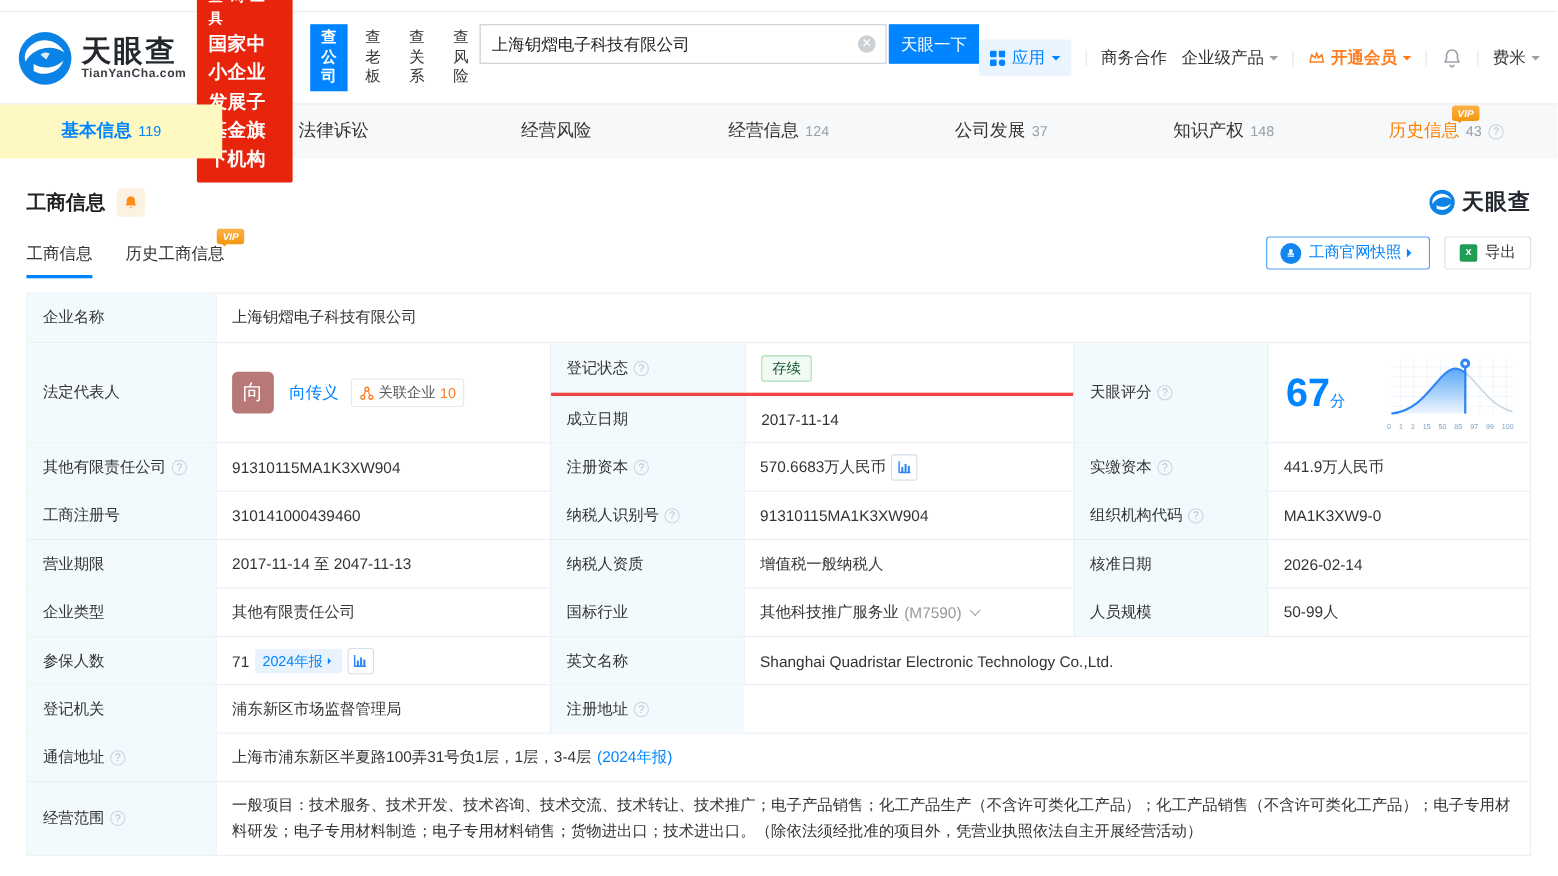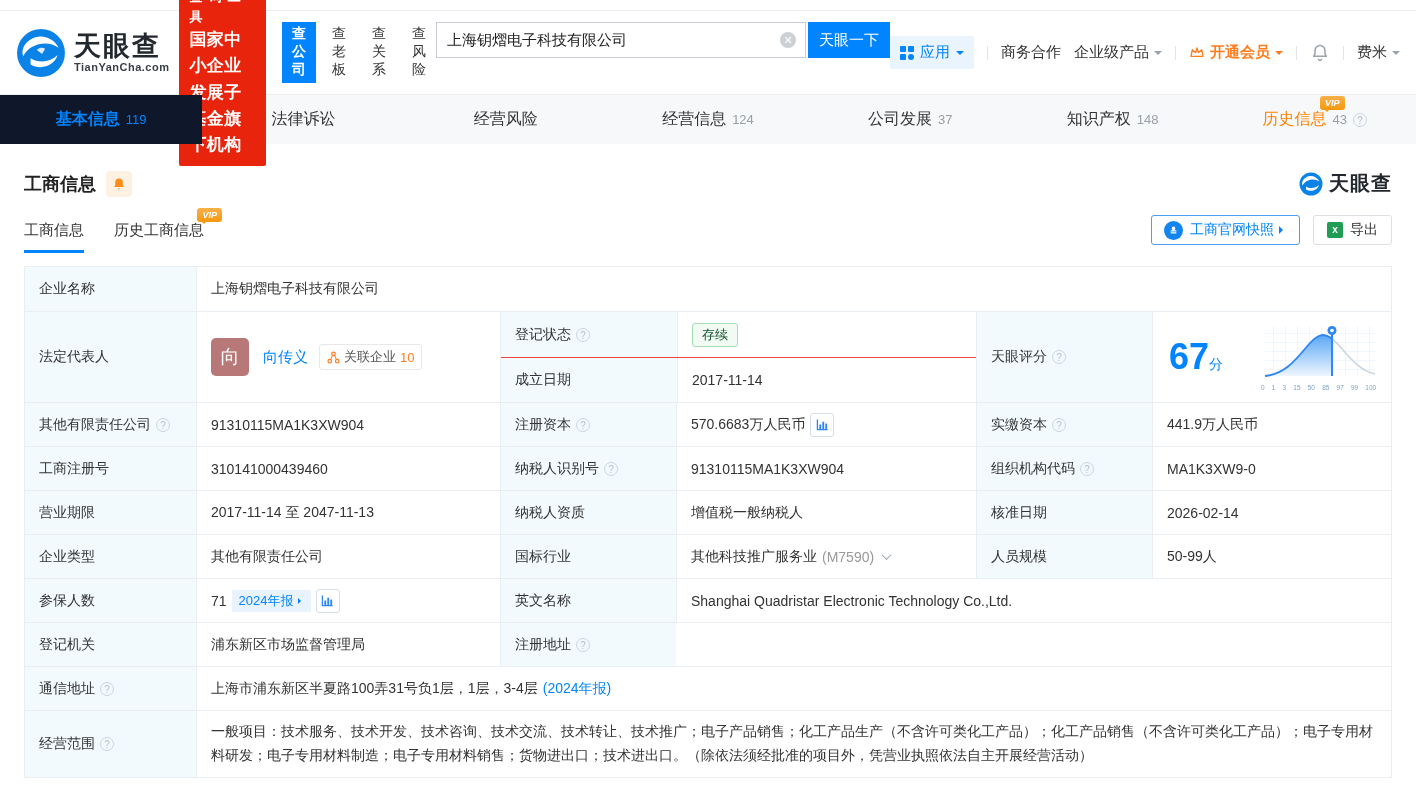--- a/index.html
+++ b/index.html
@@ -26,21 +26,21 @@
   .nav { margin-left:auto; display:flex; align-items:center; gap:13px; font-size:15px; color:#333; white-space:nowrap; }
   .nav .sep { width:1px; height:14px; background:#e1e4e8; }
   .apps { display:flex; align-items:center; gap:6px; background:#e9f4ff; color:#0084ff; padding:7px 10px; border-radius:2px; cursor:pointer; }
   .navitem { display:flex; align-items:center; gap:5px; cursor:pointer; }
   .vip-link { color:#ff7d1f; font-weight:bold; display:flex; align-items:center; gap:5px; cursor:pointer; }
   .caret { width:0; height:0; border:4px solid transparent; border-top-color:#666; margin-top:4px; }
   .caret.blue { border-top-color:#0084ff; } .caret.orange { border-top-color:#ff7d1f; } .caret.gray { border-top-color:#9aa2ab; }
   
   .tabbar { height:50px; background:#f7f8fa; border-top:1px solid #ececec; display:flex; }
   .tab { flex:1; display:flex; align-items:center; justify-content:center; gap:6px; font-size:16px; color:#333; cursor:pointer; position:relative; }
-  .tab.active { background:#0f172a; }
+  .tab.active { background:#fef9c3; }
   .tab.active .t-label { color:#0084ff; font-weight:bold; }
   .t-count { font-size:13px; color:#9aa0a6; }
   .tab.active .t-count { color:#0084ff; }
   .tab.history .t-label { color:#ff8000; }
   
   .q { display:inline-block; width:14px; height:14px; border:1px solid #ccd6de; border-radius:50%; color:#b6c2cc; font-size:10px; line-height:13px; text-align:center; flex:none; }
   
   .vipb { position:absolute; top:-13px; right:-18px; background:linear-gradient(180deg,#f9b14a,#f5980f); color:#fff; font-size:9px; font-weight:bold; font-style:italic; padding:1px 5px; border-radius:3px; line-height:12px; }
   .vipb:after { content:""; position:absolute; left:4px; bottom:-5px; border:3px solid transparent; border-top-color:#f5980f; }
   
@@ -66,21 +66,21 @@
   .trow:first-child { border-top:none; }
   .g6 { grid-template-columns:171px 304px 176px 300px 176px 1fr; }
   .g4 { grid-template-columns:171px 304px 176px 1fr; }
   .g2 { grid-template-columns:171px 1fr; }
   .gmid { grid-template-columns:171px 304px 476px 176px 1fr; }
   .cell { padding:8px 14px; display:flex; align-items:center; gap:5px; font-size:14px; color:#333; border-left:1px solid #e9eef2; }
   .cell:first-child { border-left:none; }
   .lbl { background:#f2fafd; }
   .mid { border-left:1px solid #e9eef2; display:flex; flex-direction:column; }
   .mrow { display:grid; grid-template-columns:176px 1fr; flex:1; min-height:45px; }
-  .mrow + .mrow { border-top:1px solid #ef4444; }
+  .mrow + .mrow { border-top:3px solid #ef4444; }
   .mrow .cell:first-child { border-left:none; }
   .link { color:#0084ff; cursor:pointer; }
   .tag-green { display:inline-block; border:1px solid #a8dcb6; background:#f1fbf4; color:#14532d; font-size:13px; padding:2px 9px; border-radius:3px; line-height:18px; }
   .avatar { width:38px; height:38px; border-radius:5px; background:#b97878; color:#fff; font-size:19px; display:flex; align-items:center; justify-content:center; flex:none; }
   .name { color:#0084ff; font-size:15px; margin:0 6px 0 9px; cursor:pointer; }
   .relbadge { display:flex; align-items:center; gap:4px; border:1px solid #e8e8e8; border-radius:3px; padding:3px 7px; font-size:13px; color:#555; cursor:pointer; background:#fff; }
   .relbadge b { color:#ff7d1f; font-weight:normal; }
   .tag-blue { display:flex; align-items:center; gap:2px; background:#e8f3fe; color:#0084ff; font-size:13px; padding:2px 7px; border-radius:2px; cursor:pointer; }
   .tag-blue .arr { width:0; height:0; border:3.5px solid transparent; border-left-color:#0084ff; margin:1px 0 0 2px; }
   .chartbtn { width:24px; height:24px; border:1px solid #d4dfea; border-radius:3px; background:#fff; display:flex; align-items:center; justify-content:center; cursor:pointer; }

